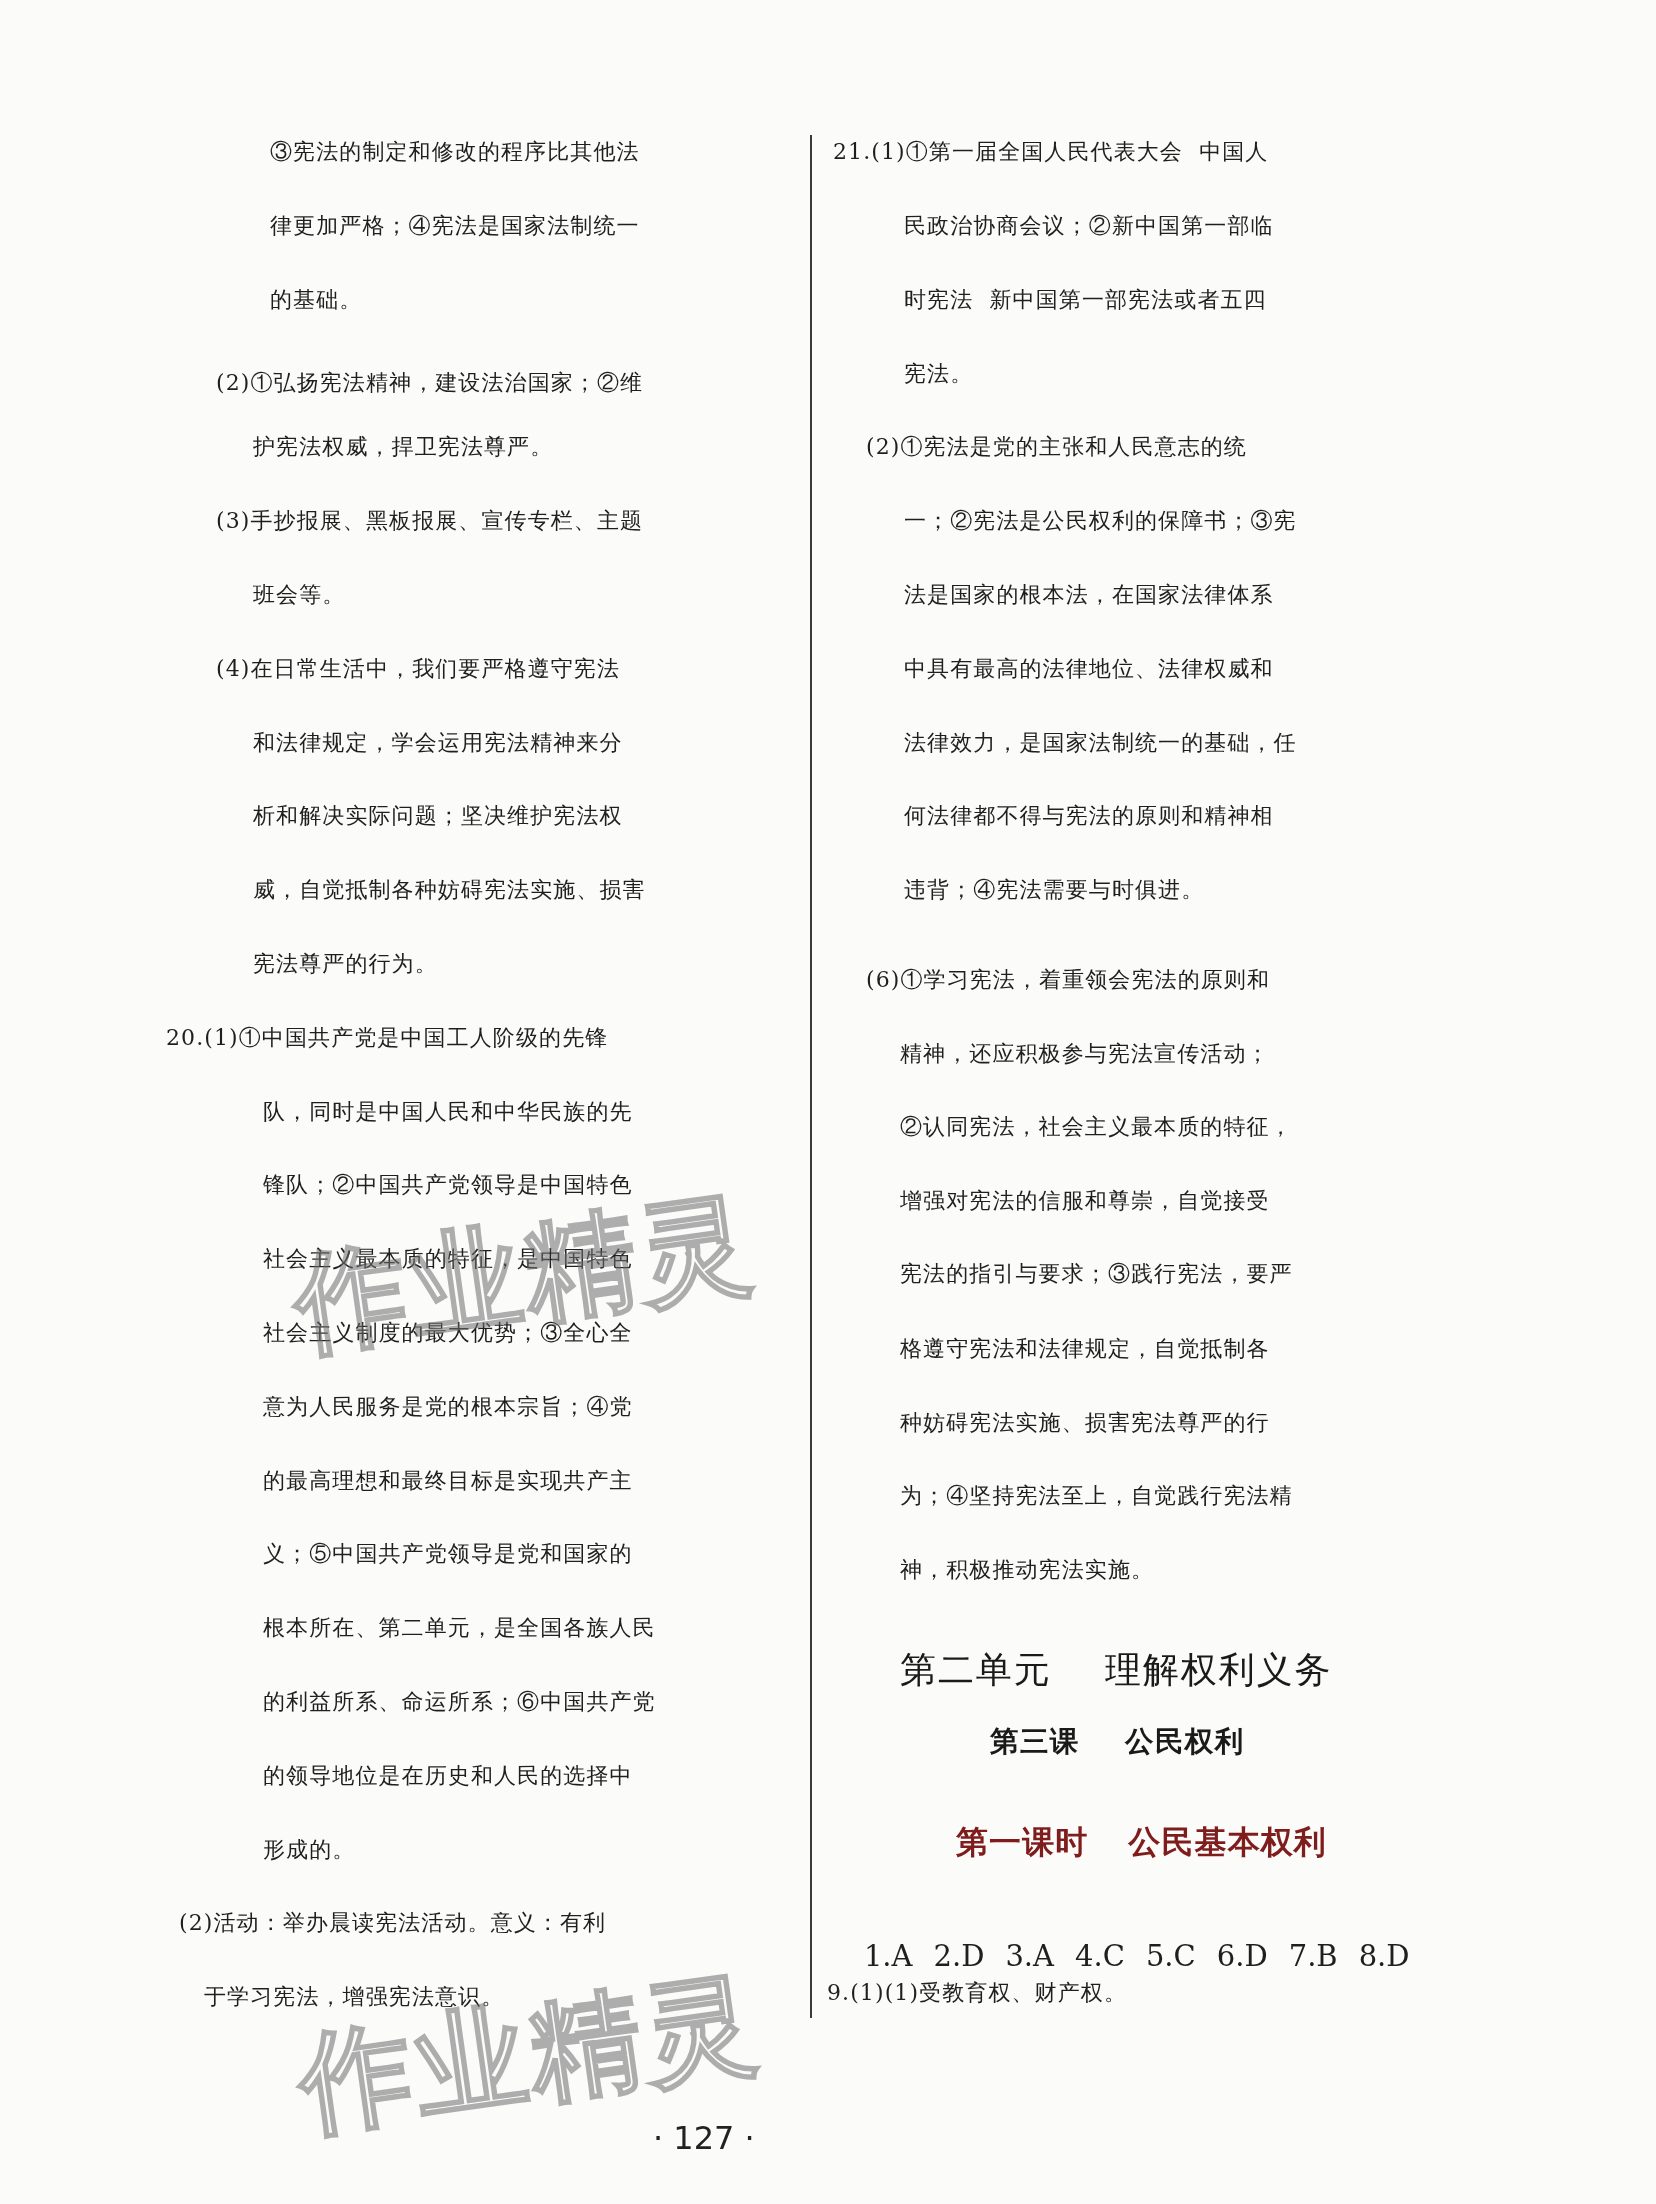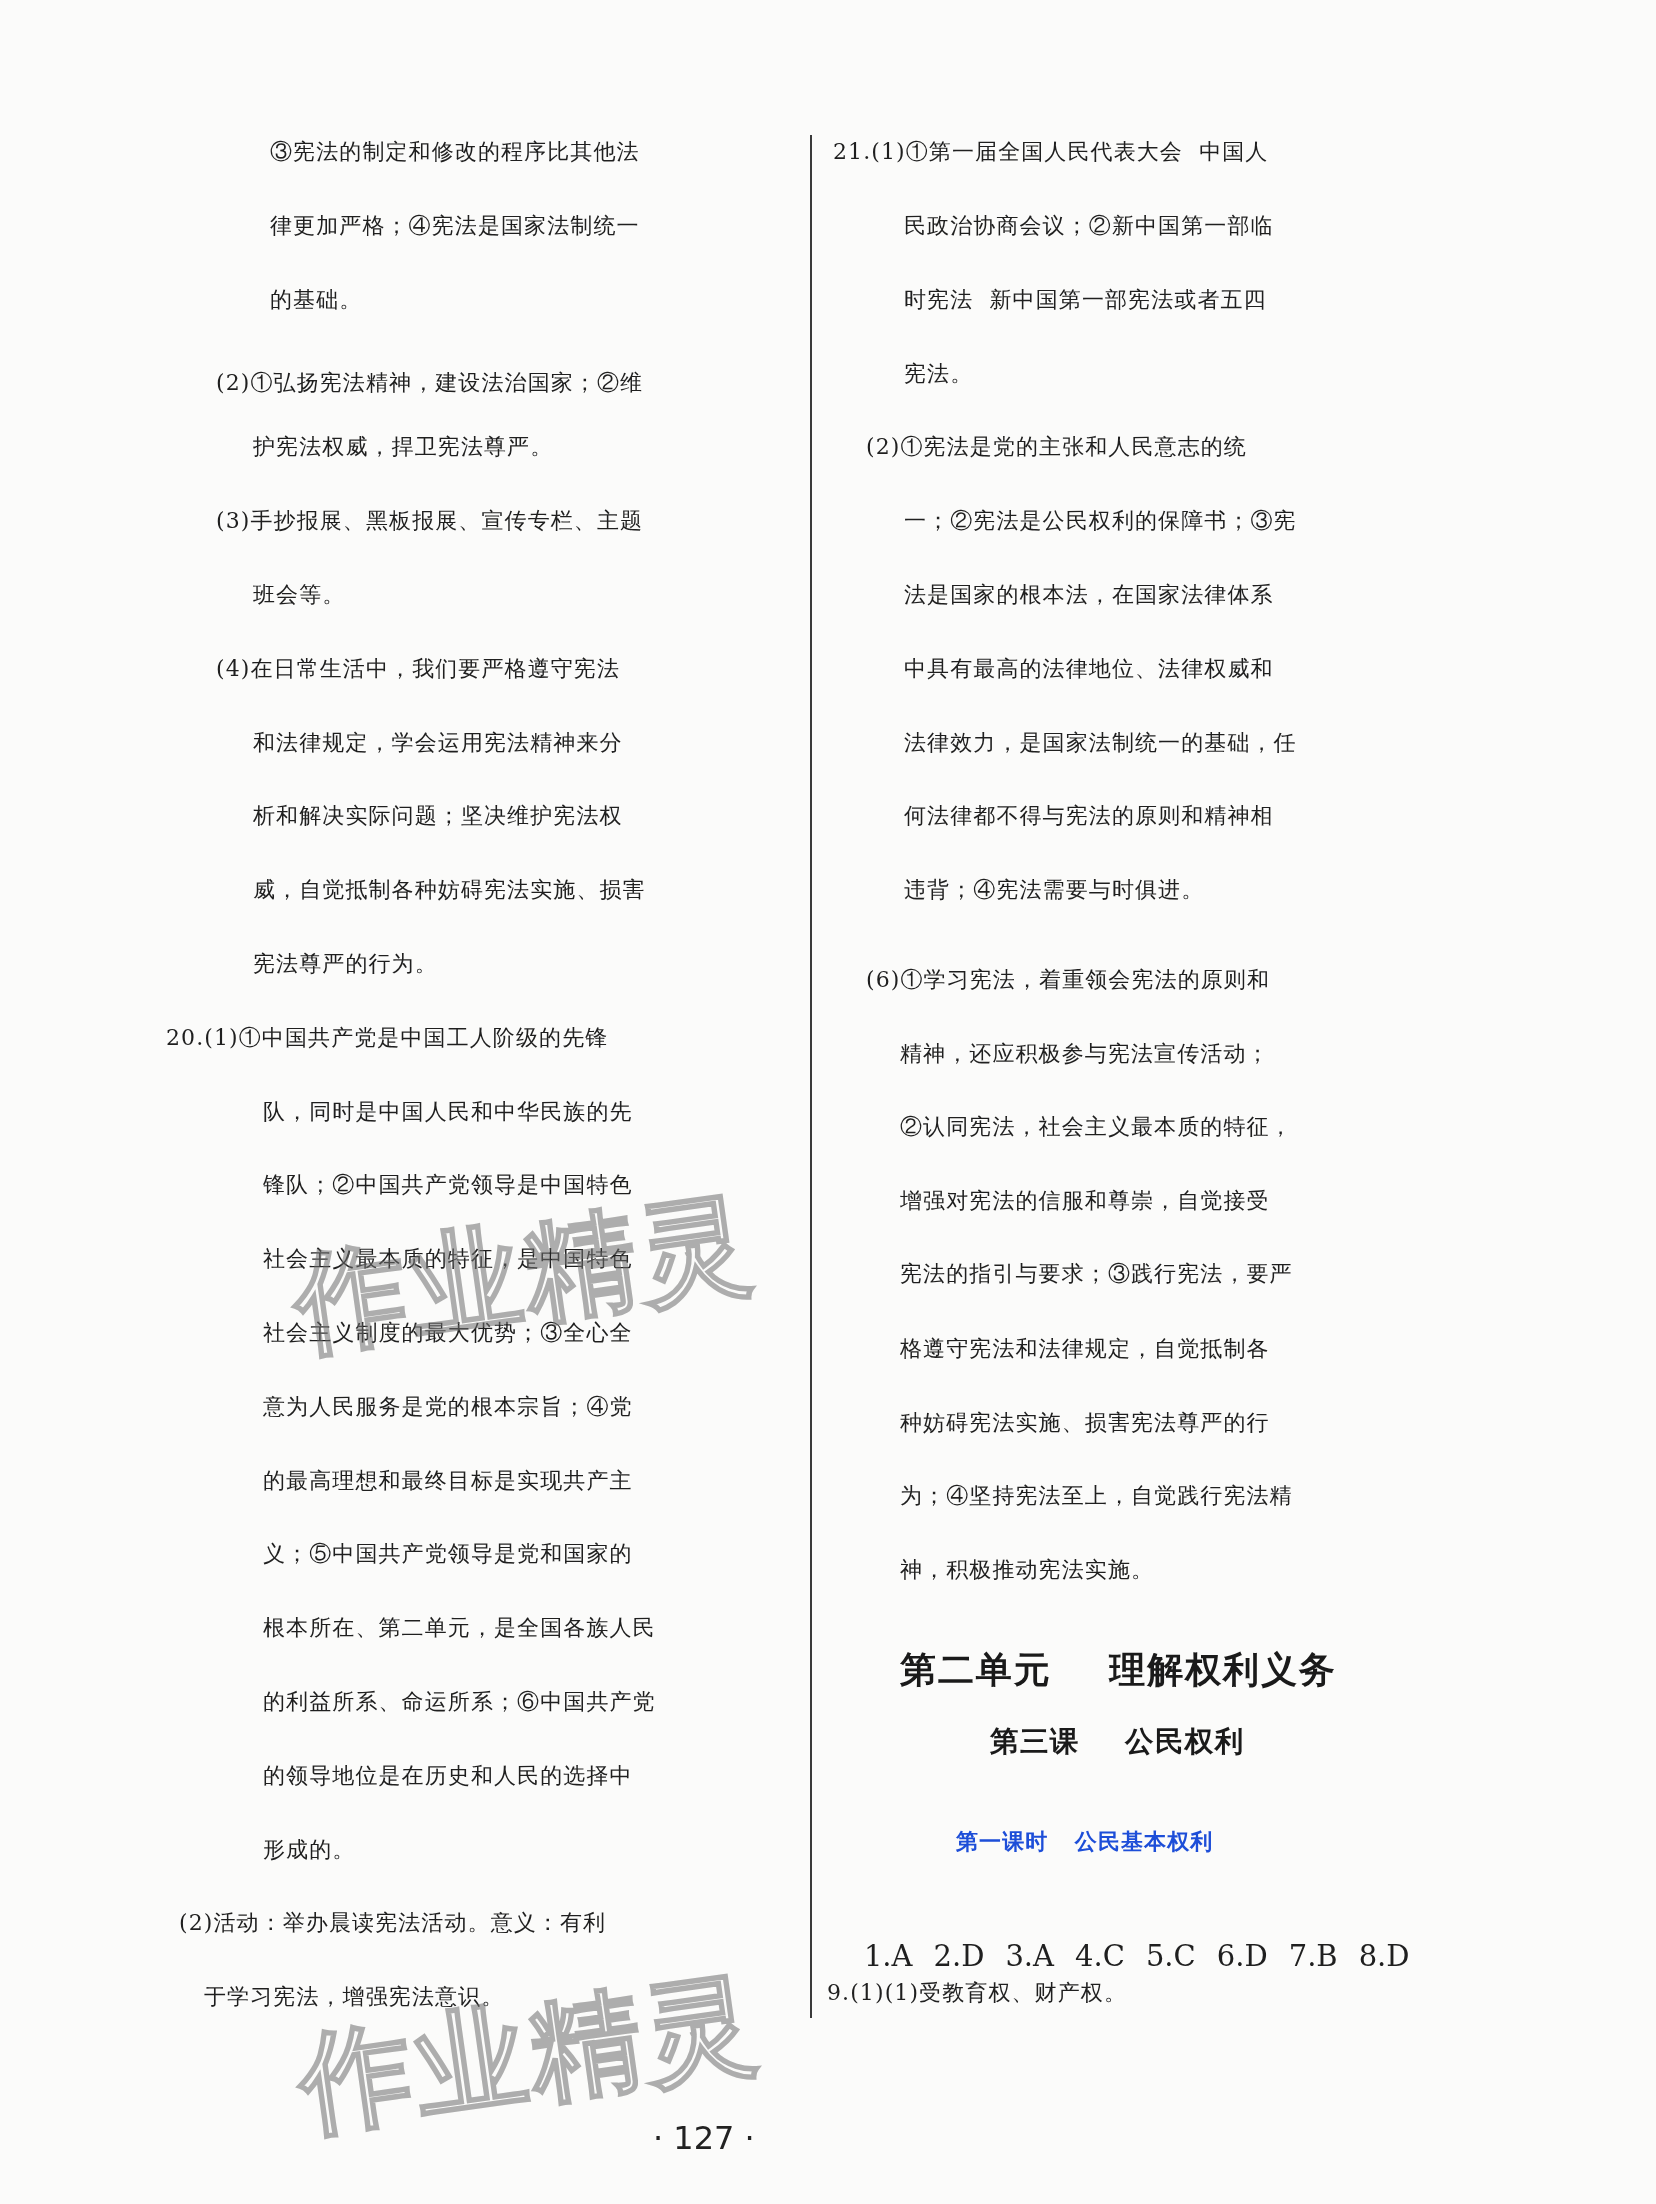--- a/index.html
+++ b/index.html
@@ -14,34 +14,34 @@
     font-size: 22px; line-height: 38px; letter-spacing: 1.1px;
   }
   .col-left .line { }
   .divider {
     position: absolute; left: 810px; top: 135px; width: 1.9px; height: 1883px;
     background: #3a3a3a;
   }
   .heading-unit {
     position: absolute; left: 900px; top: 1648px; white-space: pre;
     font-family: "DejaVu Sans", "Liberation Sans", sans-serif;
-    font-weight: bold; font-size: 36px; line-height: 44px; letter-spacing: 1.9px;
+    font-weight: normal; font-size: 36px; line-height: 44px; letter-spacing: 1.9px;
     color: #1a1a1a;
   }
   .heading-lesson {
     position: absolute; left: 990px; top: 1724px; white-space: pre;
     font-family: "DejaVu Sans", "Liberation Sans", sans-serif;
     font-weight: bold; font-size: 28.5px; line-height: 36px; letter-spacing: 1.4px;
     color: #1a1a1a;
   }
   .heading-period {
     position: absolute; left: 956px; top: 1826px; white-space: pre;
-    font-family: Liberation Serif, serif;
-    font-weight: bold; font-size: 22px; line-height: 32px; letter-spacing: 1.1px;
-    color: #1d4ed8;
+    font-family: Liberation Sans, sans-serif;
+    font-weight: bold; font-size: 32px; line-height: 32px; letter-spacing: 1.1px;
+    color: #7f1d1d;
   }
   .answers {
     position: absolute; left: 827px; top: 1899px; white-space: pre;
     font-size: 29px; line-height: 38px;
   }
   .answers span { display: inline-block; margin-right: 21px; }
   .page-number {
     position: absolute; left: 653px; top: 2119px; white-space: pre;
     font-family: "DejaVu Sans", "Liberation Sans", sans-serif;
     font-size: 32px; line-height: 38px; color: #222;

